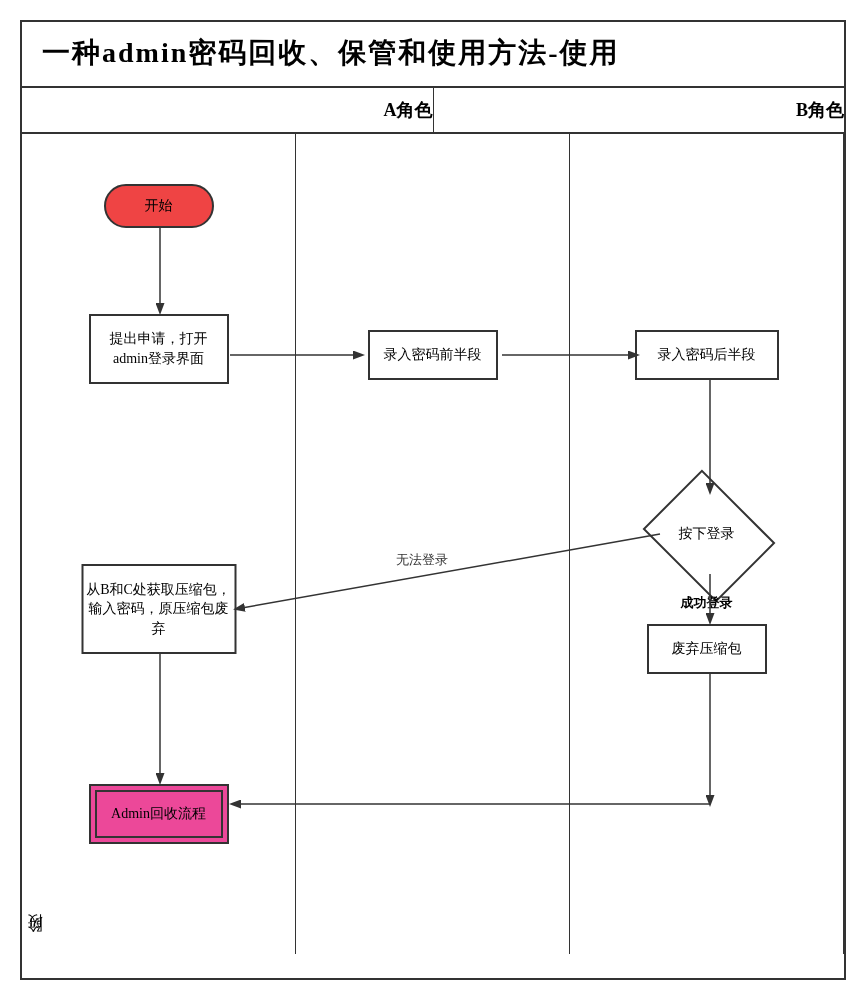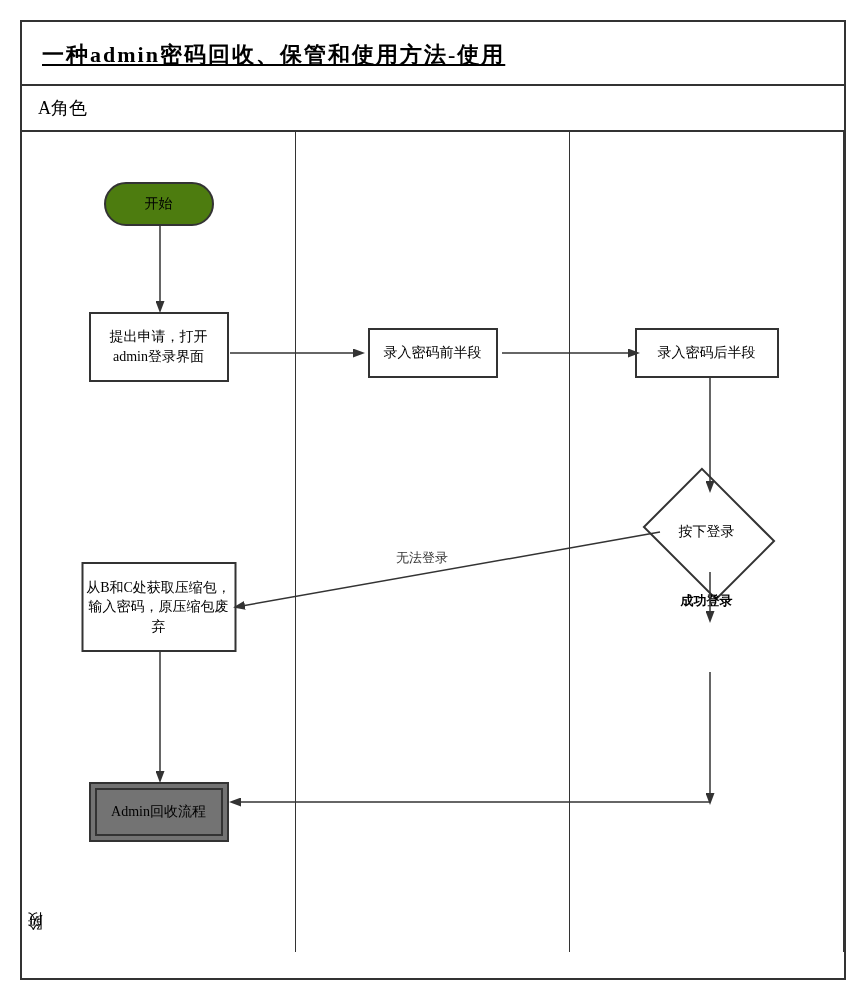--- a/index.html
+++ b/index.html
@@ -12,38 +12,37 @@
     }
 
     .outer-border {
       border: 2px solid #333;
       width: 826px;
       min-height: 960px;
     }
 
     .title-row {
       border-bottom: 2px solid #333;
-      padding: 18px 20px 14px 20px;
-      font-size: 22px;
+      padding: 12px 20px 14px 20px;
+      font-size: 28px;
       font-weight: bold;
       letter-spacing: 2px;
-      text-decoration: underline;
     }
 
     .columns-header {
       display: flex;
       border-bottom: 2px solid #333;
     }
 
     .col-label {
       flex: 1;
-      text-align: left;
-      padding: 10px 16px;
+      text-align: right;
+      padding: 10px 0;
       font-size: 18px;
-      font-weight: normal;
+      font-weight: bold;
       border-right: 1px solid #333;
     }
     .col-label:last-child { border-right: none; }
 
     .swim-lanes {
       display: flex;
       min-height: 820px;
       position: relative;
     }
 
@@ -62,21 +61,21 @@
       align-items: center;
       justify-content: center;
       text-align: center;
       font-size: 14px;
       line-height: 1.4;
     }
 
     .pill {
       border: 2px solid #333;
       border-radius: 30px;
-      background: #4d7c0f;
+      background: #ef4444;
     }
 
     .rect {
       border: 2px solid #333;
       background: #fff;
     }
 
     .diamond-wrap {
       position: absolute;
     }
@@ -135,41 +134,42 @@
 
   </style>
 </head>
 <body>
 
 <div class="outer-border">
   <div class="title-row">一种admin密码回收、保管和使用方法-使用</div>
 
   <div class="columns-header">
     <div class="col-label">A角色</div>
+    <div class="col-label">B角色</div>
   </div>
 
   <div class="swim-lanes">
 
     <div class="lane" style="position:relative;">
 
       <div class="shape pill" style="width:110px;height:44px;top:50px;left:50%;transform:translateX(-50%);">
         <span>开始</span>
       </div>
 
       <div class="shape rect" style="width:155px;height:90px;top:430px;left:50%;transform:translateX(-50%);">
         <span>从B和C处获取压缩包，输入密码，原压缩包废弃</span>
       </div>
 
       <div class="shape rect" style="width:140px;height:70px;top:180px;left:50%;transform:translateX(-50%);">
         <span style="white-space:pre-line;">提出申请，打开
 admin登录界面</span>
       </div>
 
       <div style="position:absolute;width:140px;height:60px;top:650px;left:50%;transform:translateX(-50%);">
-        <div style="border:2px solid #333;width:100%;height:100%;display:flex;align-items:center;justify-content:center;background:#737373;position:relative;">
+        <div style="border:2px solid #333;width:100%;height:100%;display:flex;align-items:center;justify-content:center;background:#ec4899;position:relative;">
           <div style="border:2px solid #333;position:absolute;top:4px;left:4px;right:4px;bottom:4px;"></div>
           <span style="font-size:14px;position:relative;z-index:1;">Admin回收流程</span>
         </div>
       </div>
 
       <span class="stage-label">阶段</span>
     </div>
 
     <div class="lane" style="position:relative;">
 
@@ -187,20 +187,23 @@
       <div class="diamond-wrap" style="width:100px;height:80px;top:360px;left:50%;transform:translateX(-50%);">
         <div class="diamond">
           <span class="diamond-text">按下登录</span>
         </div>
       </div>
 
       <div style="position:absolute;top:460px;left:50%;transform:translateX(-50%);font-size:13px;white-space:nowrap;font-weight:bold;">
         <span>成功登录</span>
       </div>
 
+      <div class="shape rect" style="width:120px;height:50px;top:490px;left:50%;transform:translateX(-50%);">
+        <span>废弃压缩包</span>
+      </div>
     </div>
 
     <svg class="arrows-svg">
       <defs>
         <marker id="arrowhead" markerWidth="8" markerHeight="6" refX="6" refY="3" orient="auto">
           <polygon points="0 0, 8 3, 0 6" fill="#333"></polygon>
         </marker>
       </defs>
 
       <line class="arrow-line" x1="138" y1="94" x2="138" y2="178"></line>

